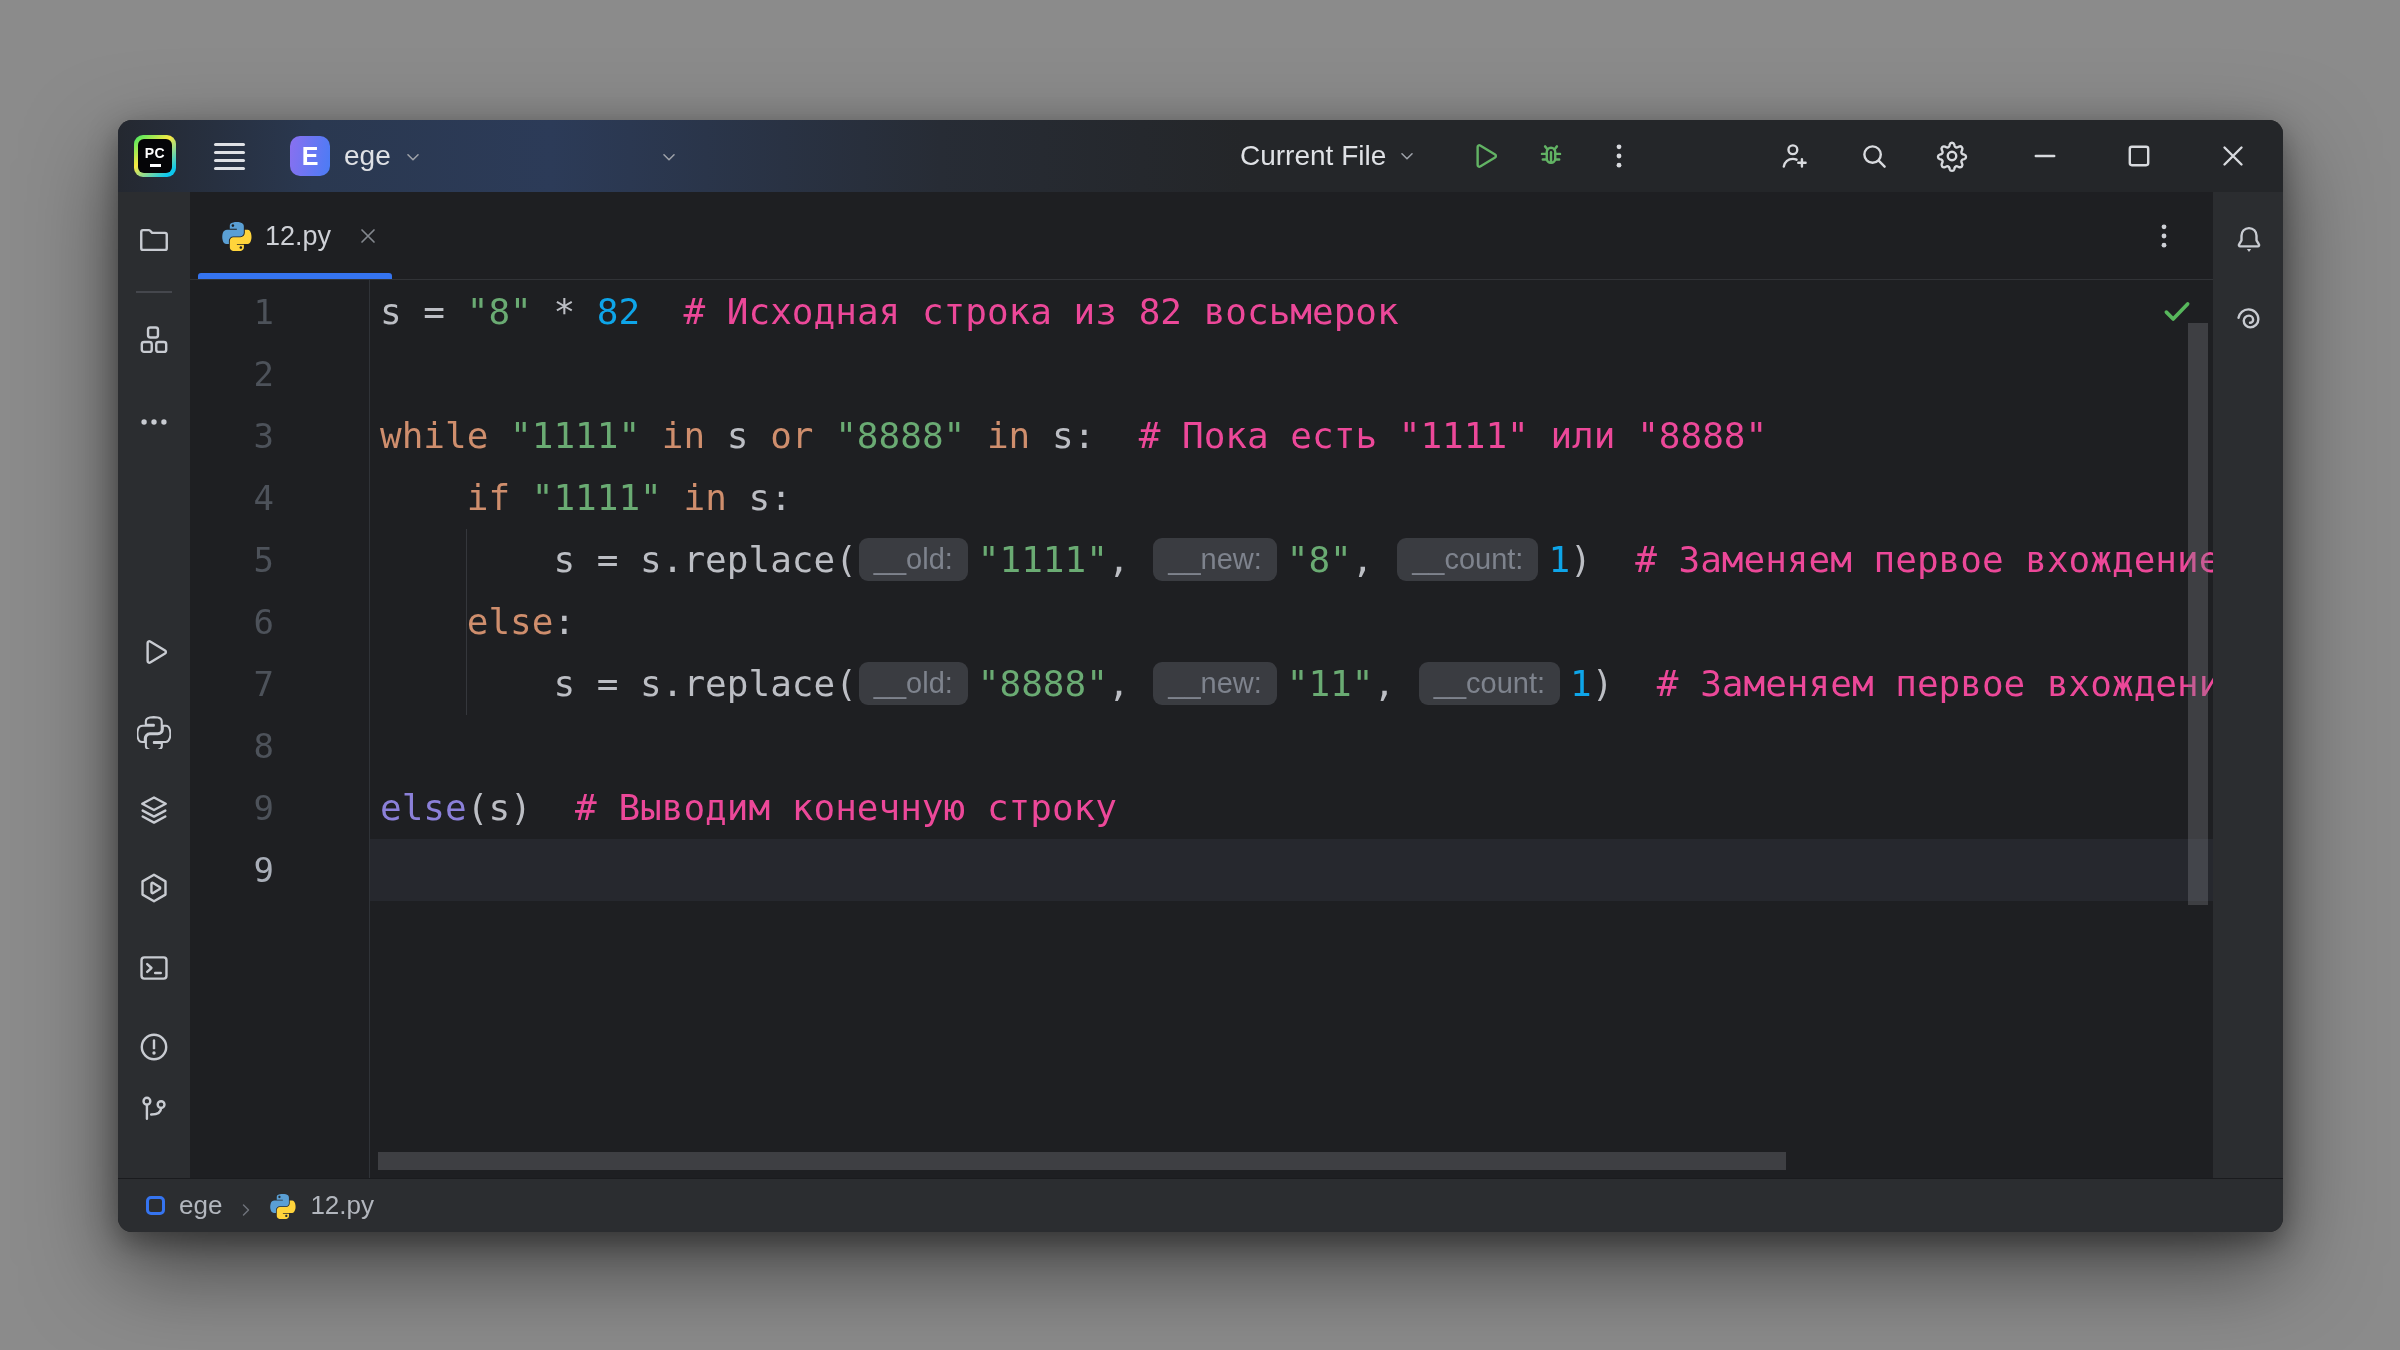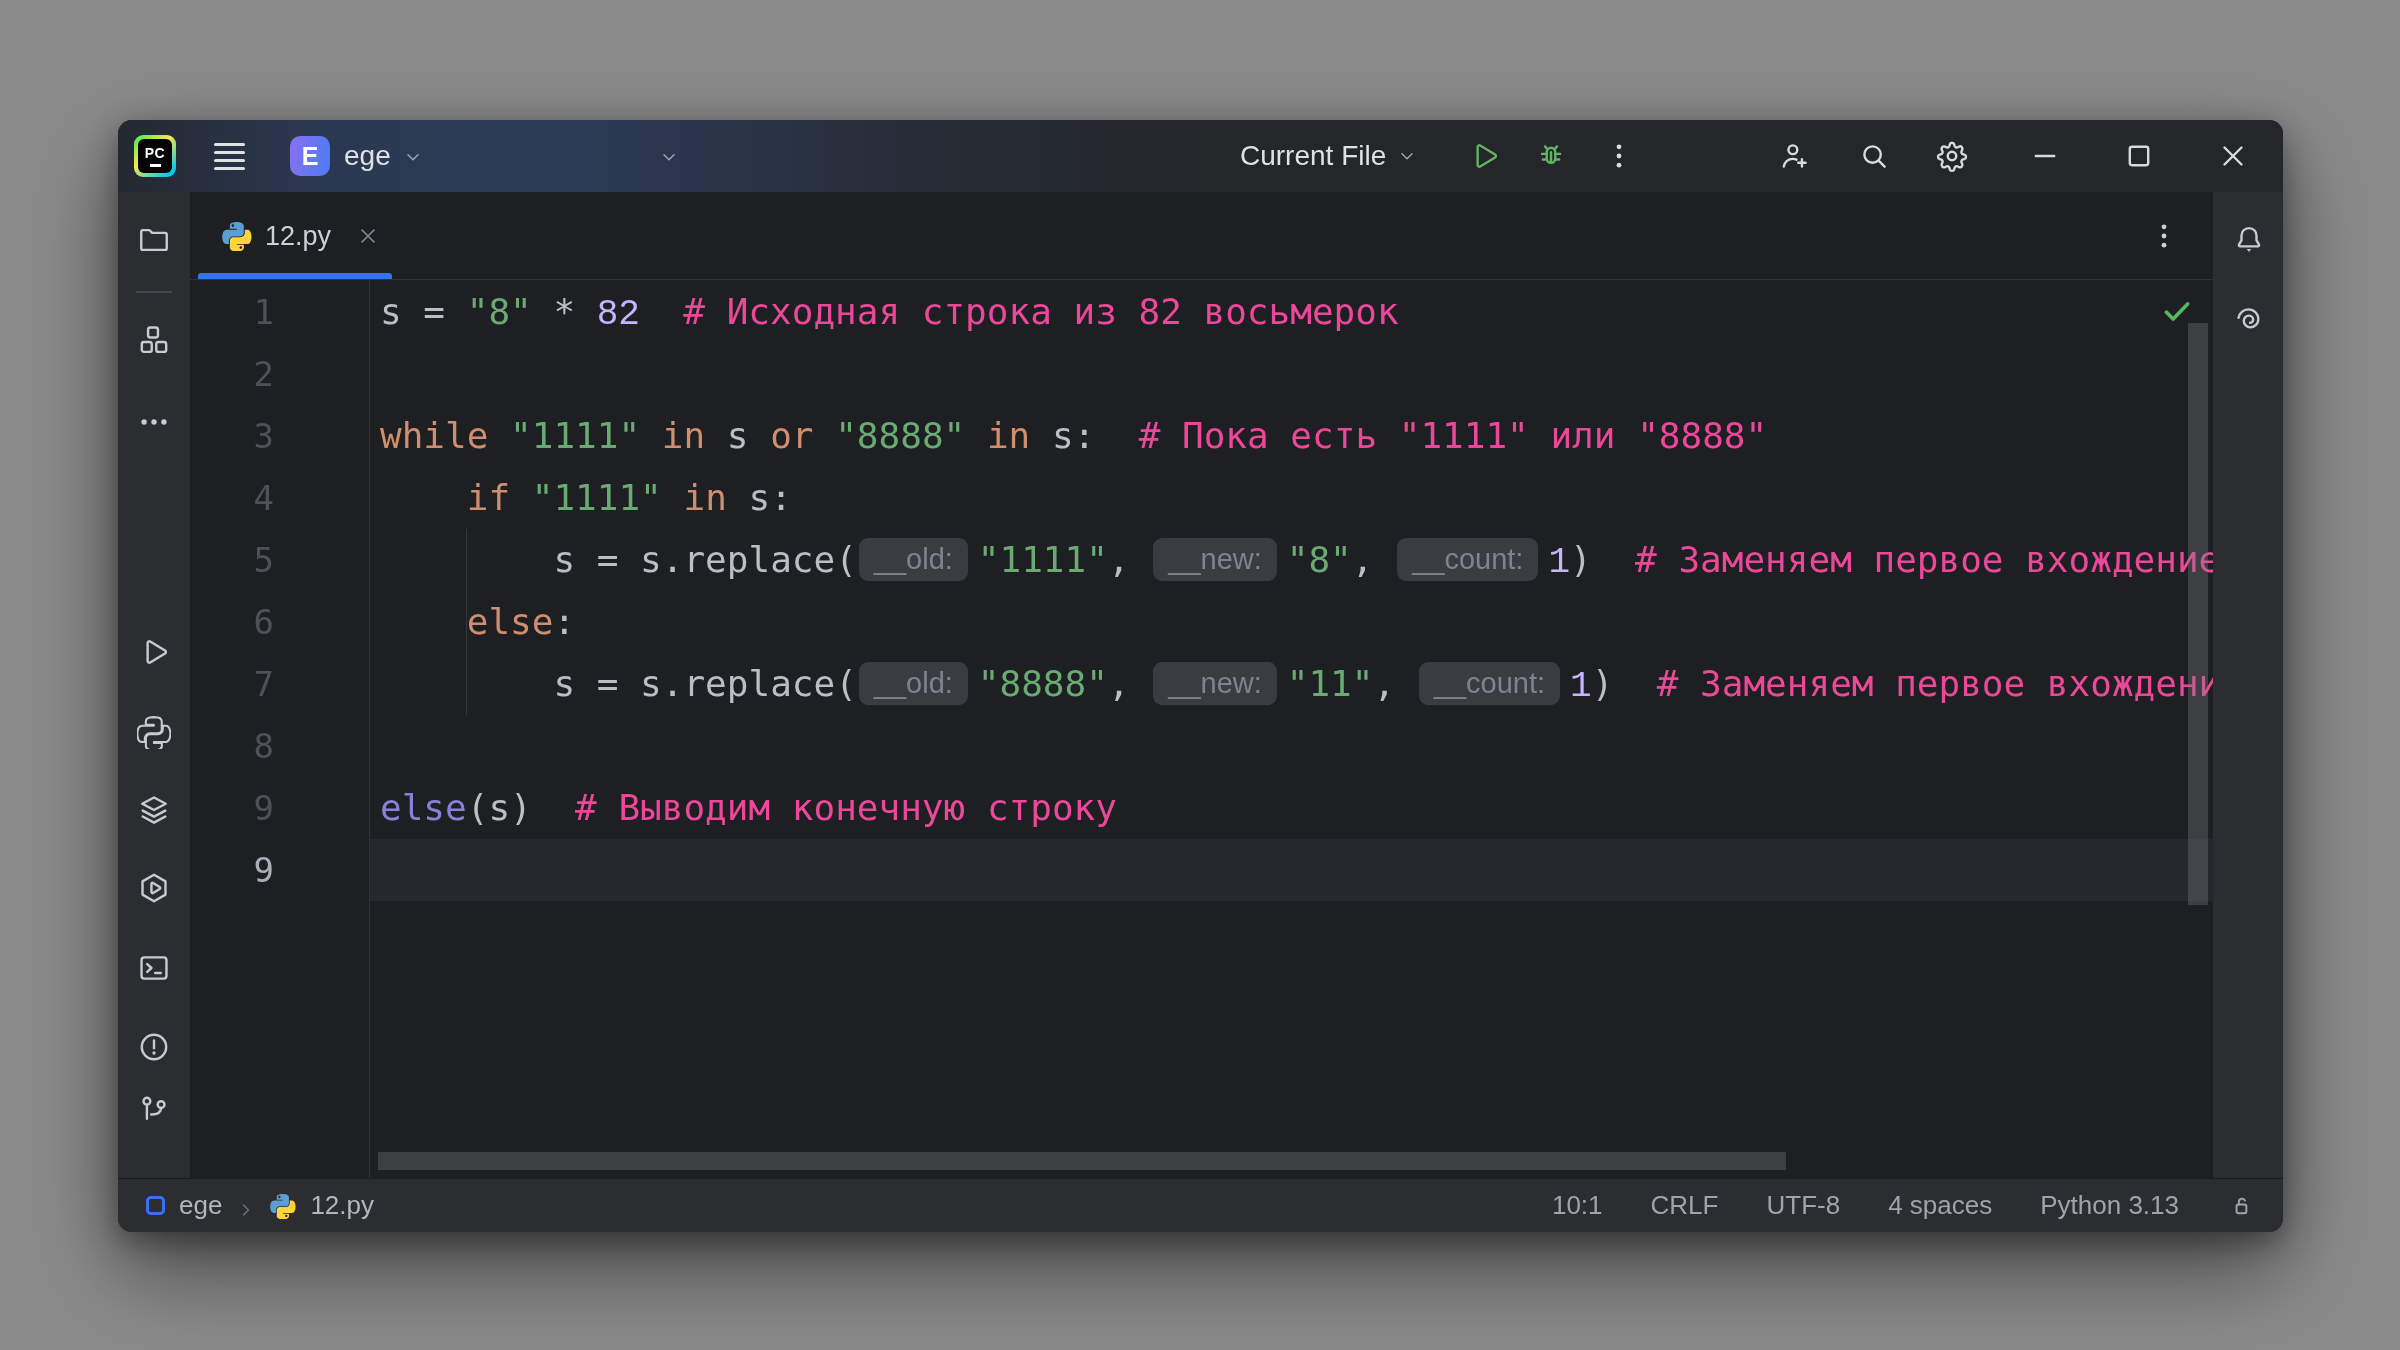--- a/index.html
+++ b/index.html
@@ -66,21 +66,21 @@
   .ln { position:absolute; left:0; width:84px; height:62px; line-height:62px; text-align:right;
     font-family:"DejaVu Sans Mono", monospace; font-size:34px; color:#4d525a; }
   .ln.current { color:#a9aeb8; }
   .current-line { position:absolute; left:180px; right:0; height:62px; background:#26282e; }
   .indent-guide { position:absolute; left:276px; top:249px; height:186px; width:1px; background:#35373c; }
   .code-line { position:absolute; left:190px; height:62px; line-height:62px; white-space:pre;
     font-family:"DejaVu Sans Mono", monospace; font-size:36px; color:#bcbec4; }
   .seg-plain   { color:#bcbec4; }
   .seg-keyword { color:#cf8e6d; }
   .seg-string  { color:#6aab73; }
-  .seg-number  { color:#c4b5fd;font-family:Liberation Mono, monospace; }
+  .seg-number  { color:#0ea5e9; }
   .seg-comment { color:#ec4899; }
   .seg-builtin { color:#8b80d9; }
   .seg-inlay { display:inline-block; font-family:"Liberation Sans", sans-serif;
     font-size:29px; line-height:43px; color:#7e838d; background:#3a3c41;
     border-radius:9px; padding:0 15px; margin:0 10px 0 2px;
     vertical-align:middle; transform:translateY(-3px); }
   .insp-check { position:absolute; left:1970px; top:14px; width:34px; height:34px; color:#57b75c; }
   .vscroll { position:absolute; left:1998px; top:43px; width:20px; height:582px;
     background:rgba(128,132,138,.33); }
   .hscroll { position:absolute; left:188px; top:872px; width:1408px; height:18px;
@@ -287,26 +287,15 @@
       <span>ege</span>
       <span class="sb-chev icon"><svg viewBox="0 0 24 24">
             <path d="M9 6l6 6-6 6"></path>
           </svg></span>
       <span class="sb-py icon"><svg viewBox="0 0 112 114">
             <path stroke="none" fill="#5a9fd4" d="M54.9 4.2c-4.6 0-9 .4-12.9 1.1-11.4 2-13.4 6.2-13.4 14.1v10.2h26.8V33H18.5c-7.8 0-14.6 4.7-16.7 13.6-2.5 10.2-2.6 16.6 0 27.2 1.9 7.9 6.4 13.6 14.2 13.6h9.2V75.2c0-8.8 7.6-16.6 16.7-16.6h26.7c7.4 0 13.4-6.1 13.4-13.6V19.4c0-7.3-6.1-12.7-13.4-13.9-4.6-.8-9.3-1.2-13.7-1.3zM40.4 12.4c2.8 0 5 2.3 5 5.1 0 2.8-2.2 5-5 5s-5-2.2-5-5c0-2.8 2.2-5.1 5-5.1z"></path>
             <path stroke="none" fill="#ffd43b" d="M85.6 33v11.9c0 9.2-7.8 16.9-16.7 16.9H42.2c-7.3 0-13.4 6.3-13.4 13.6v25.5c0 7.3 6.3 11.5 13.4 13.6 8.5 2.5 16.6 2.9 26.7 0 6.7-1.9 13.4-5.9 13.4-13.6v-10.2H55.6v-3.4h40.1c7.8 0 10.7-5.4 13.4-13.6 2.8-8.4 2.7-16.4 0-27.2-1.9-7.7-5.6-13.6-13.4-13.6h-10zM70.6 95.6c2.8 0 5 2.2 5 5s-2.2 5.1-5 5.1-5-2.3-5-5.1 2.2-5 5-5z"></path>
           </svg></span>
       <span>12.py</span>
     </div>
-    <div class="sb-right">
-      <span>10:1</span>
-      <span>CRLF</span>
-      <span>UTF-8</span>
-      <span>4 spaces</span>
-      <span>Python 3.13</span>
-      <span class="sb-lock icon"><svg viewBox="0 0 24 24">
-            <rect x="8.2" y="10.8" width="8.4" height="7.4" rx="1.6"></rect>
-            <path d="M10.2 10.8V8.4a2.7 2.7 0 0 1 5.2-1"></path>
-          </svg></span>
-    </div>
   </div>
 
 </div>
 
 </body></html>

